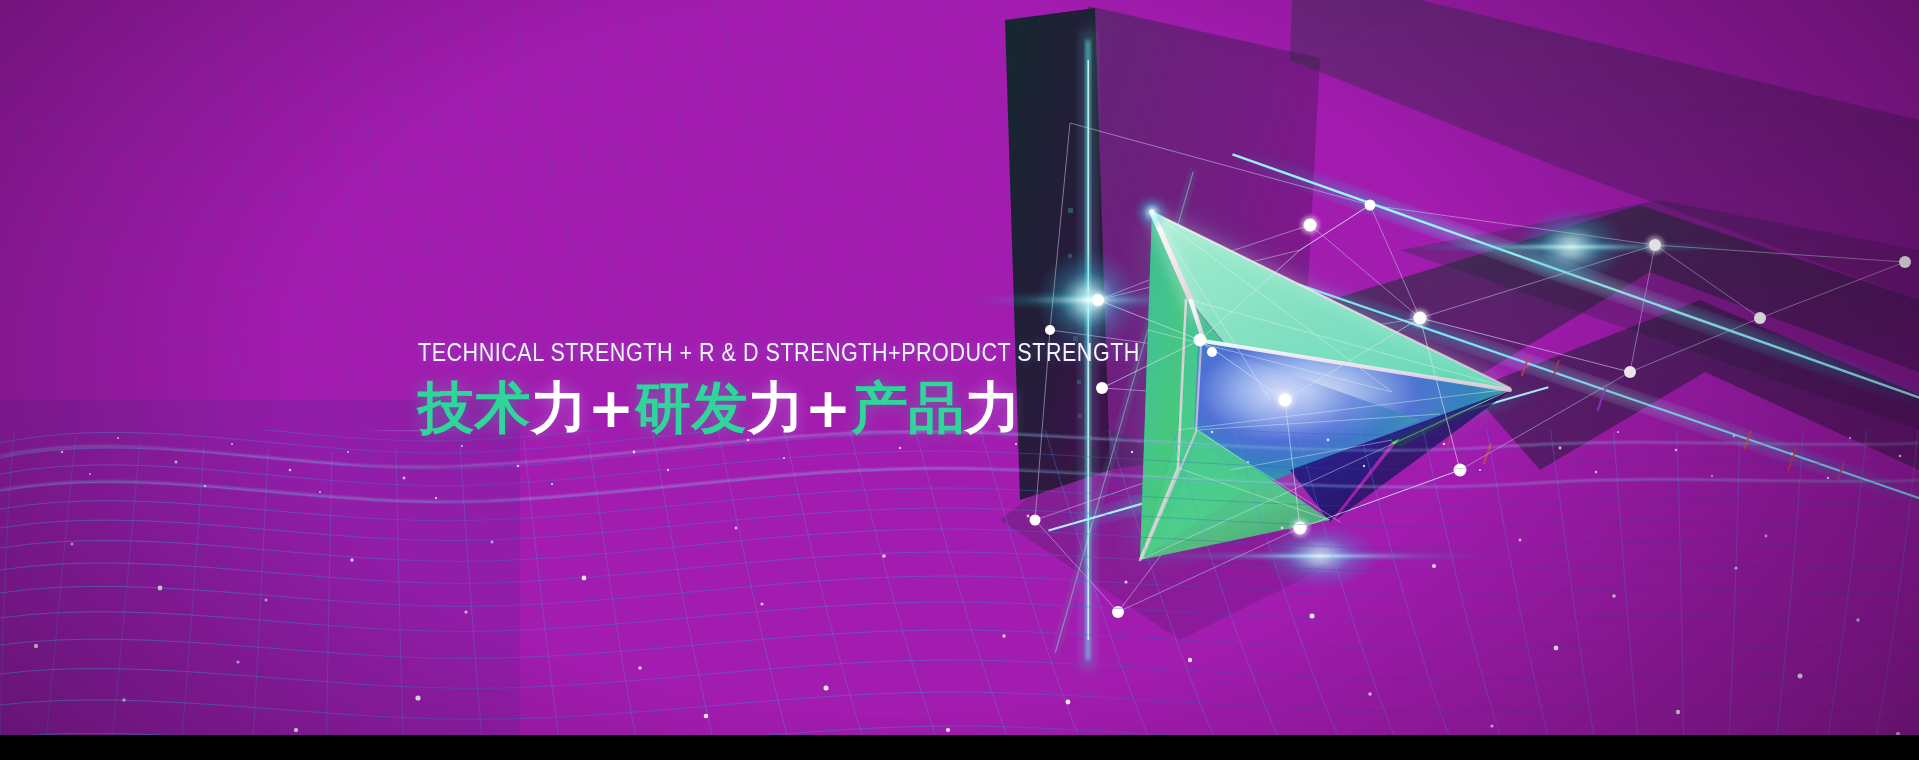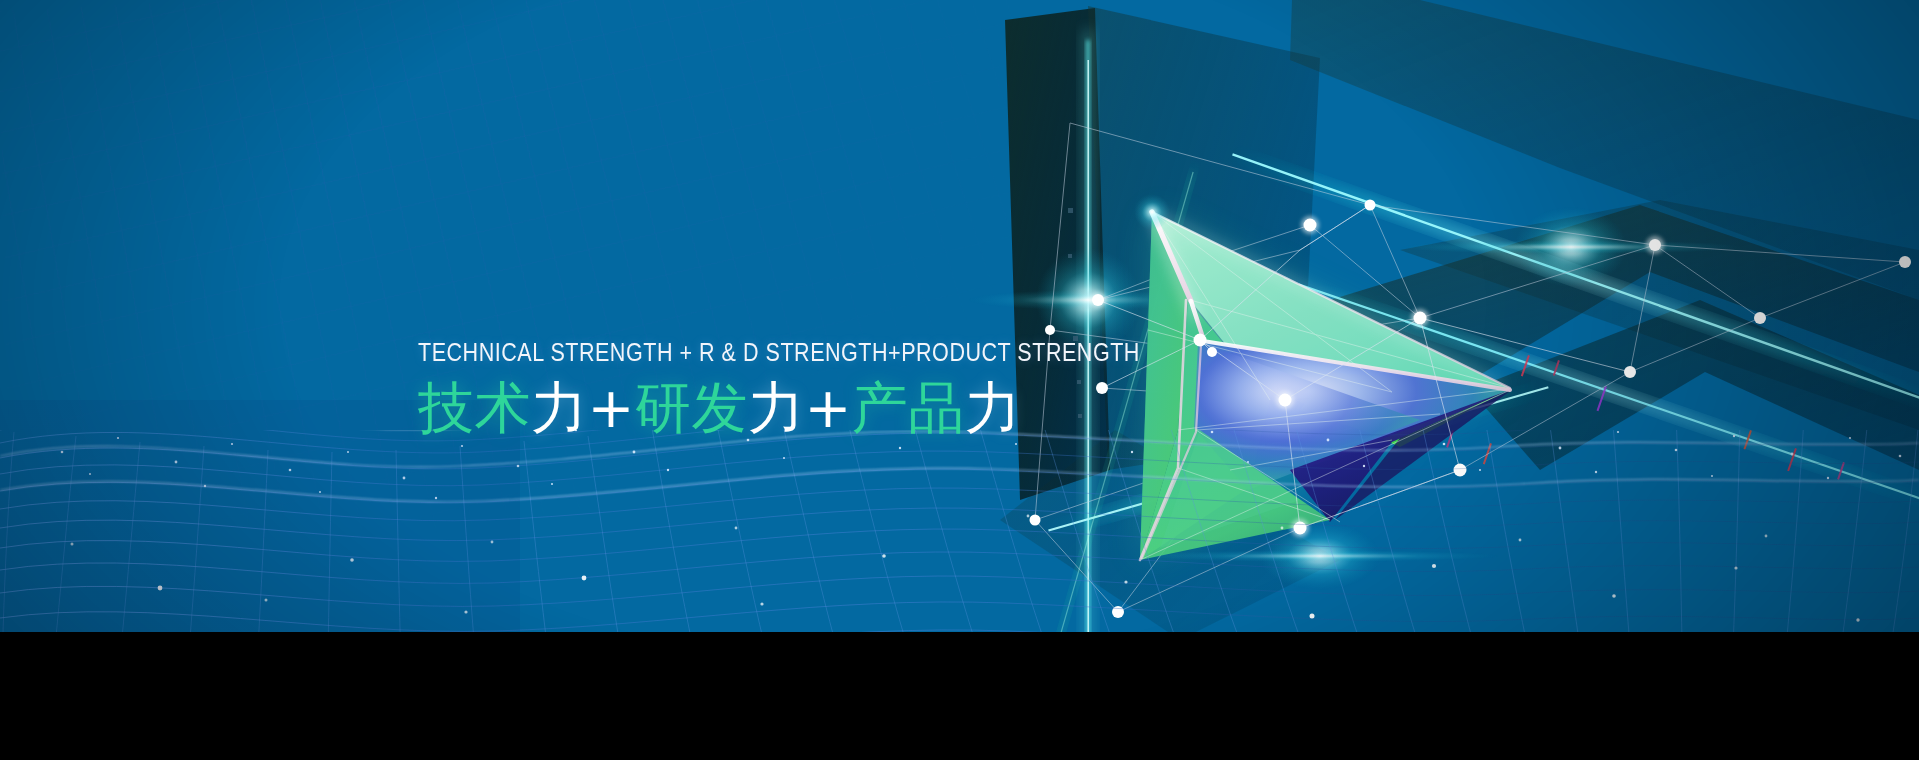--- a/index.html
+++ b/index.html
@@ -1,23 +1,23 @@
 <!DOCTYPE html>
 <html lang="zh"><head>
 <meta charset="utf-8">
 <title>Technical Strength Banner</title>
 <style>
   html,body{margin:0;padding:0;background:#000;}
   body{font-family:"Liberation Sans",sans-serif;}
 
   #banner{
     position:relative;
-    width:1919px;height:632px;
+    width:1919px;height:735px;
     overflow:hidden;
-    background:#0369a1;
+    background:#a21caf;
     user-select:none;
   }
 
   
   .layer{position:absolute;inset:0;pointer-events:none;}
 
   
   #bg-base{
     background:
       radial-gradient(ellipse 900px 700px at 14% 36%, #112a66 0%, #0c1e४d 30%, rgba(8,18,52,0) 72%),
@@ -60,21 +60,21 @@
     font-weight:400;
     white-space:nowrap;
     transform:scaleX(.845);
     transform-origin:left center;
     text-shadow:0 0 10px rgba(140,190,255,.30);
   }
   #cn-headline{
     margin-top:13px;
     font-size:56px;
     line-height:1.03;
-    font-weight:400;
+    font-weight:700;
     white-space:nowrap;
     letter-spacing:.5px;
     font-family:"DejaVu Sans","Liberation Sans",sans-serif;
   }
   #cn-headline .g{color:#2ed69a;text-shadow:0 0 16px rgba(46,214,154,.40);}
   #cn-headline .w{color:#ffffff;text-shadow:0 0 14px rgba(190,225,255,.35);}
   #cn-headline .p{color:#ffffff;}
 </style>
 </head>
 <body>

